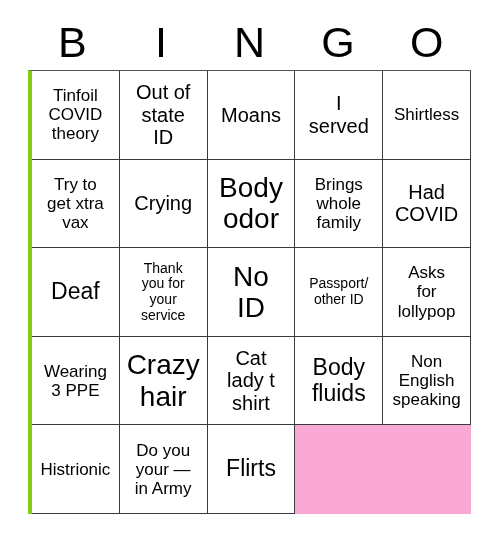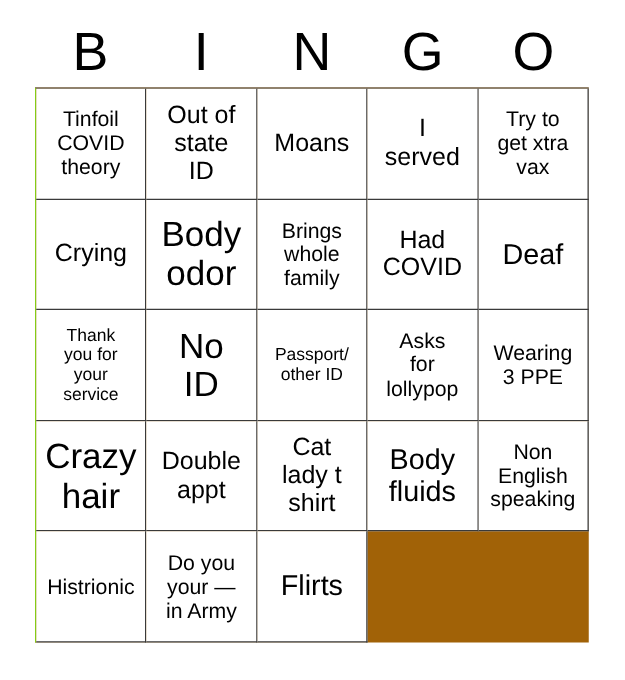--- a/index.html
+++ b/index.html
@@ -40,25 +40,25 @@
     letter-spacing: 0px;
   }
   #grid {
     position: absolute;
     left: 28px;
     top: 70px;
     width: 443px;
     height: 444px;
     box-sizing: border-box;
     border-top: 1px solid #555555;
-    border-left: 1px solid #84cc16;
+    border-left: 4px solid #84cc16;
     display: grid;
     grid-template-columns: repeat(5, 1fr);
     grid-template-rows: repeat(5, 1fr);
-    background: #a16207;
+    background: #f9a8d4;
   }
   .cell {
     box-sizing: border-box;
     border-right: 1px solid #3a3a3a;
     border-bottom: 1px solid #3a3a3a;
     display: flex;
     align-items: center;
     justify-content: center;
     text-align: center;
     padding: 1px 2px;
@@ -108,20 +108,23 @@
       </div>
     <div class="cell fs-l">
         <span class="cell-text">Moans</span>
       </div>
     <div class="cell fs-m">
         <span class="cell-text">I
 served</span>
       </div>
 
     <div class="cell fs-s">
+        <span class="cell-text">Shirtless</span>
+      </div>
+    <div class="cell fs-s">
         <span class="cell-text">Try to
 get xtra
 vax</span>
       </div>
     <div class="cell fs-l">
         <span class="cell-text">Crying</span>
       </div>
     <div class="cell fs-xl">
         <span class="cell-text">Body
 odor</span>
@@ -161,24 +164,20 @@
       </div>
     <div class="cell fs-s">
         <span class="cell-text">Wearing
 3 PPE</span>
       </div>
     <div class="cell fs-xl">
         <span class="cell-text">Crazy
 hair</span>
       </div>
     <div class="cell fs-m">
-        <span class="cell-text">Double
-appt</span>
-      </div>
-    <div class="cell fs-m">
         <span class="cell-text">Cat
 lady t
 shirt</span>
       </div>
 
     <div class="cell fs-xxl">
         <span class="cell-text">Body
 fluids</span>
       </div>
     <div class="cell fs-s">

